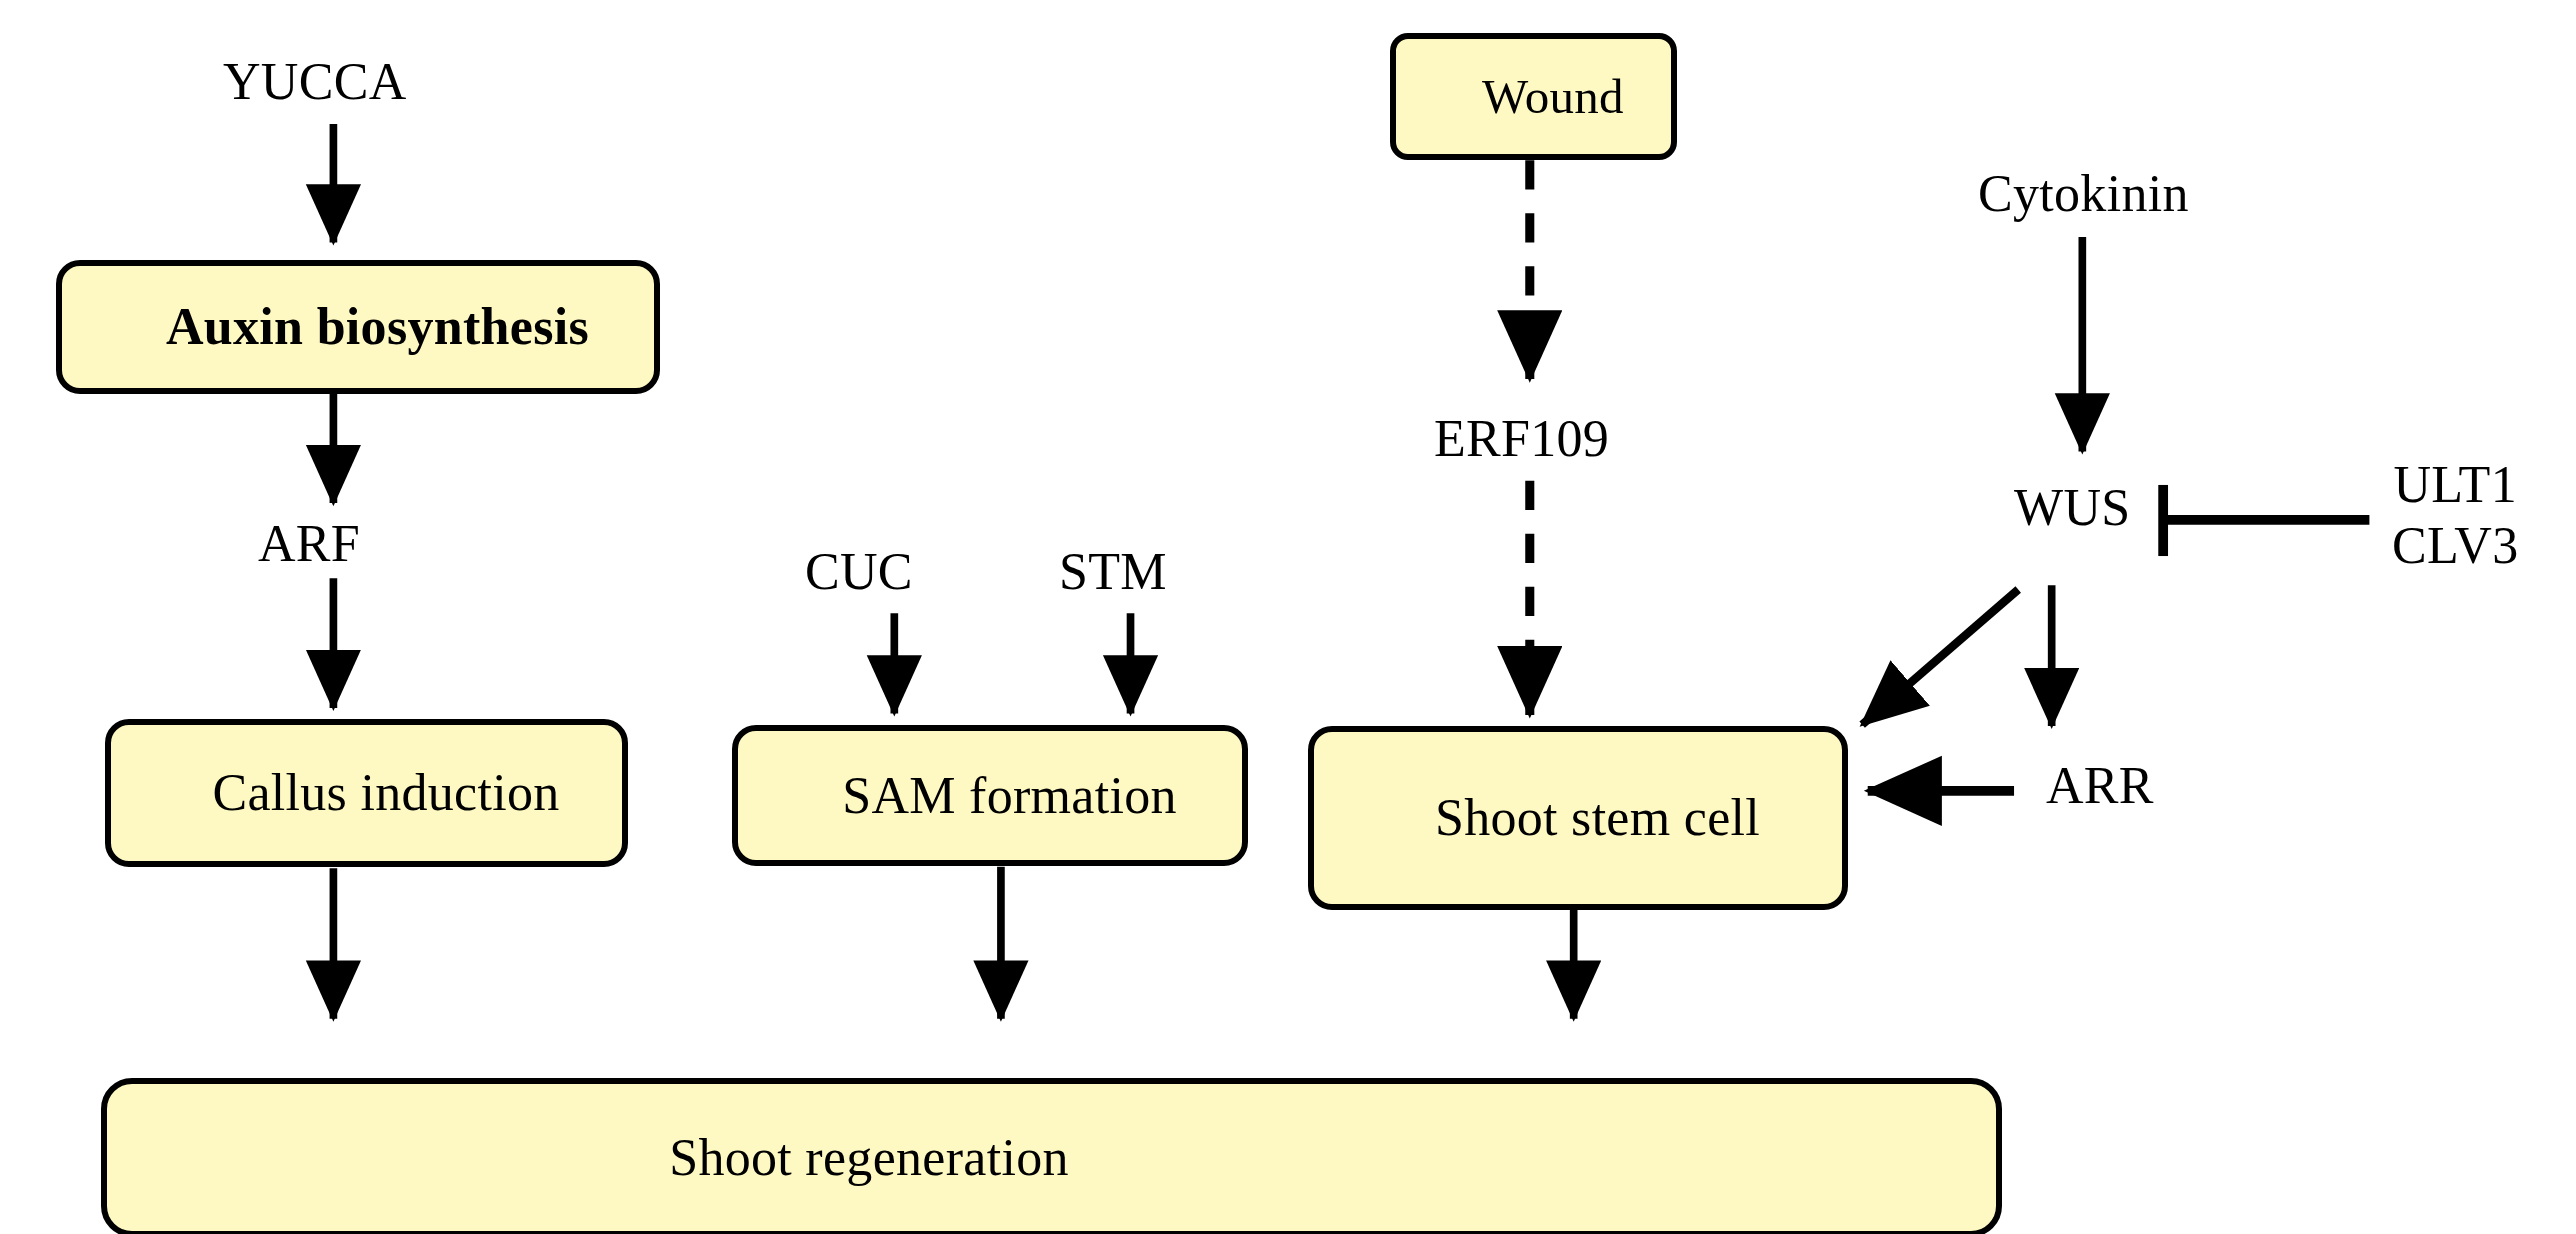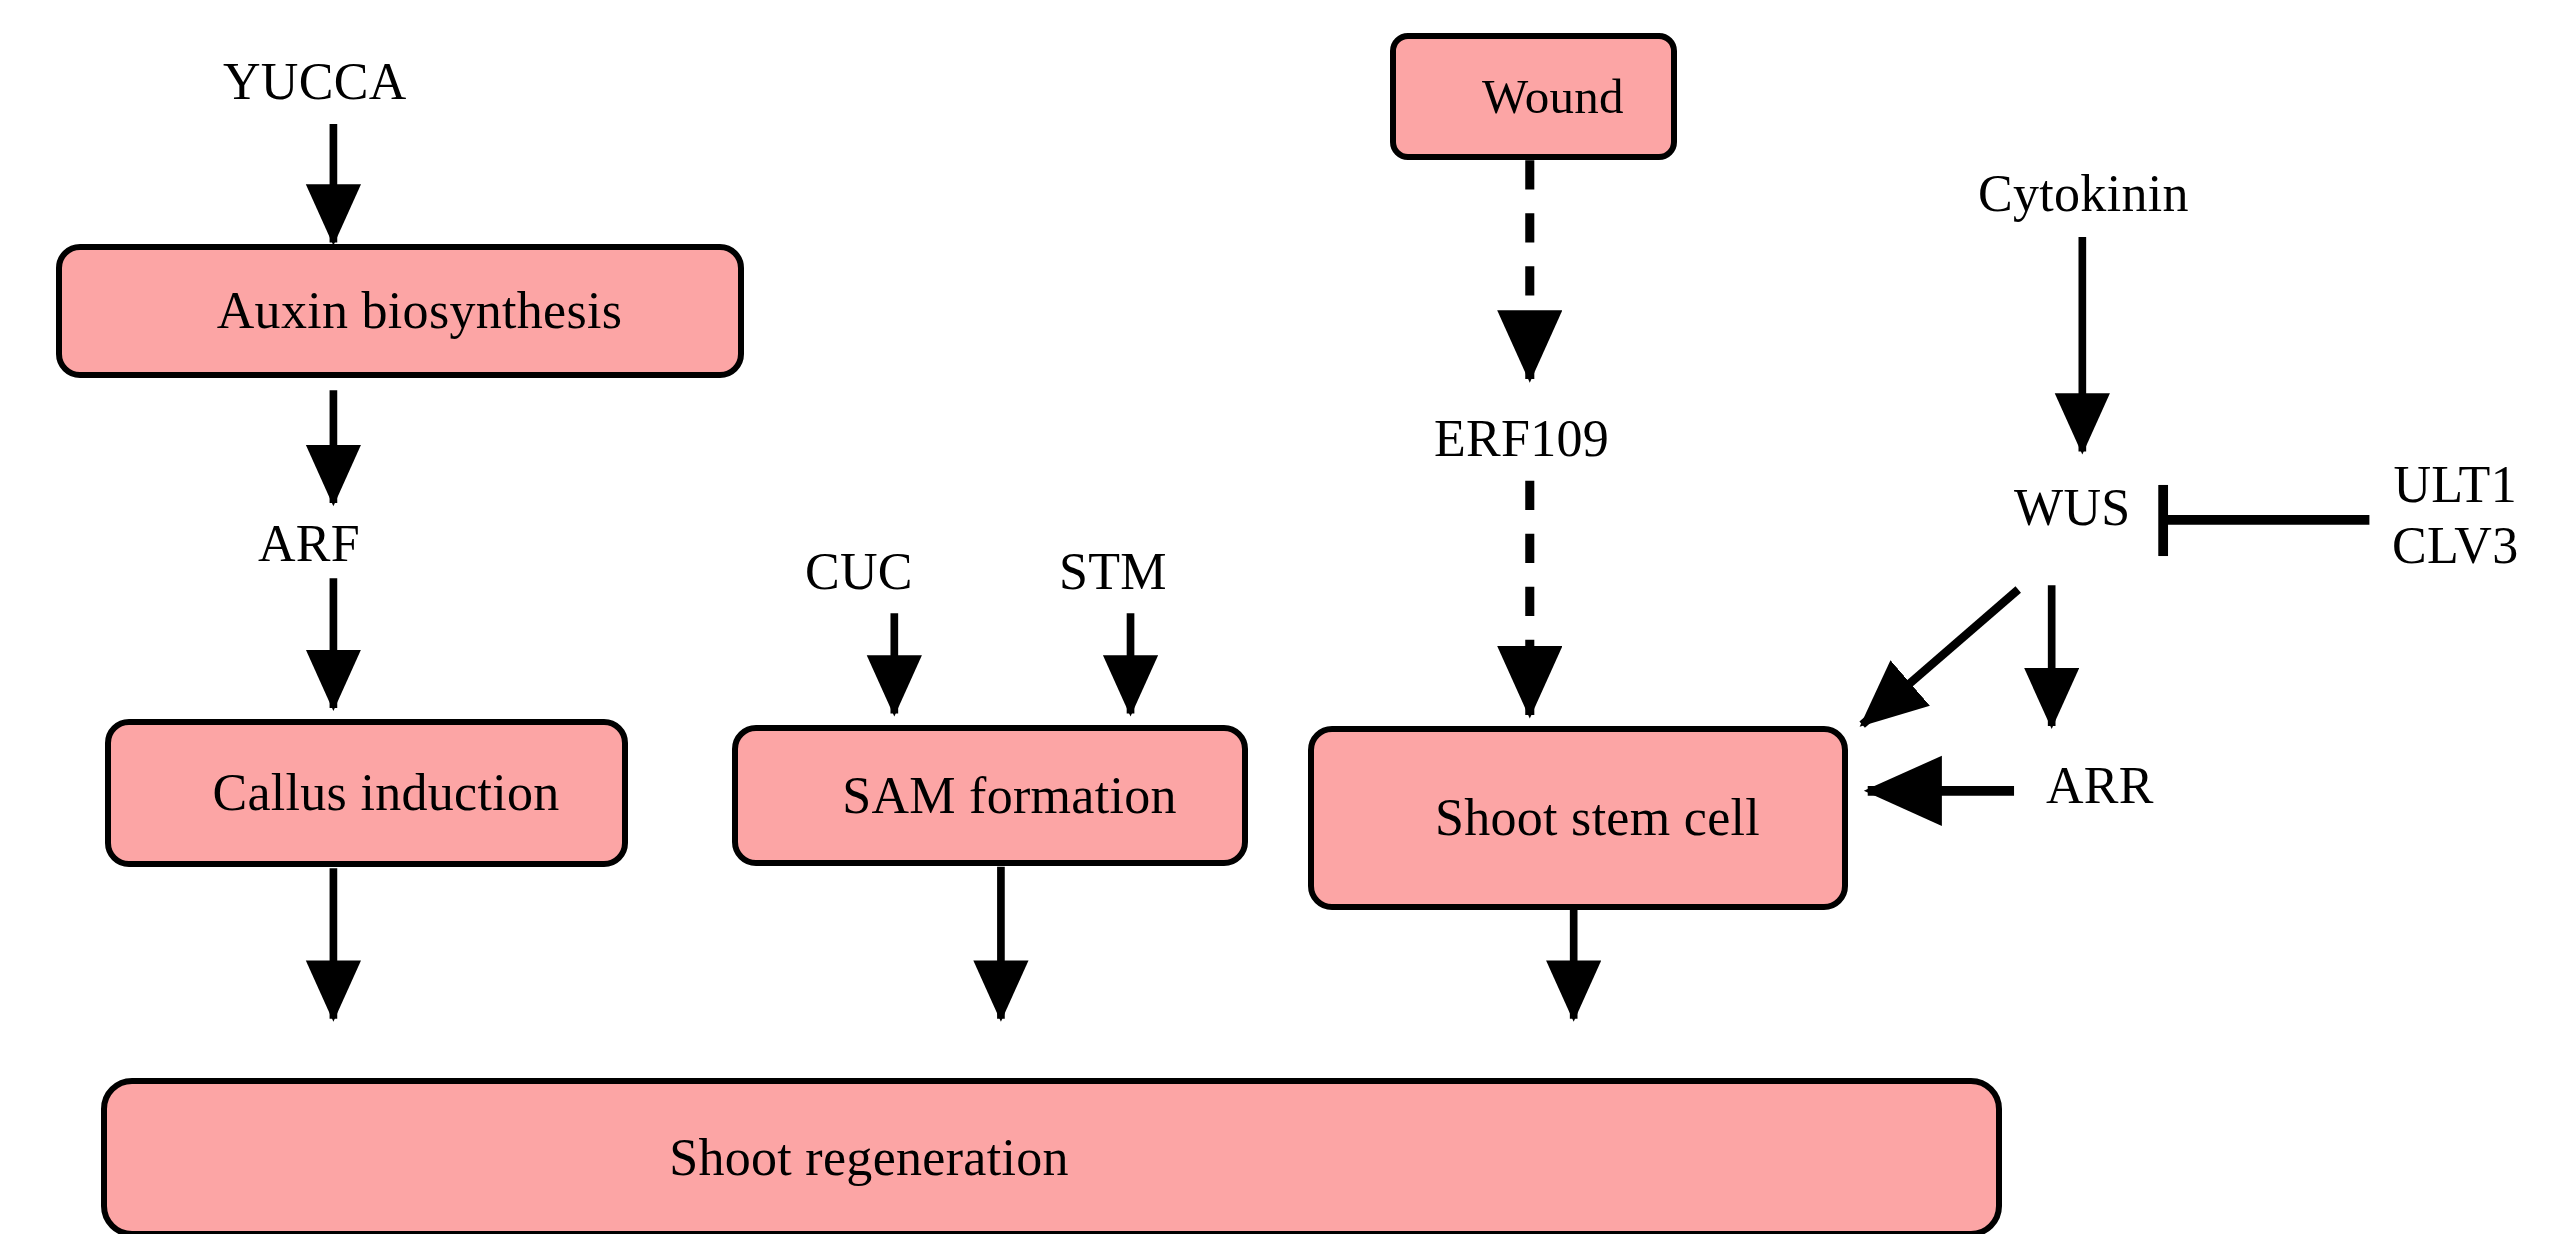--- a/index.html
+++ b/index.html
@@ -26,21 +26,21 @@
     left: 0; top: 0;
     width: 2576px;
     height: 1234px;
     pointer-events: none;
   }
   .node-box {
     position: absolute;
     box-sizing: border-box;
     border: 6.3px solid #000000;
     border-radius: 24px;
-    background: #fca5a5;
+    background: #fef9c3;
     display: flex;
     align-items: center;
     justify-content: center;
     padding-left: 39px;
   }
   .node-box .node-label {
     font-size: 52px;
     line-height: 1;
     white-space: nowrap;
     letter-spacing: 0.3px;
@@ -50,21 +50,21 @@
     font-size: 52px;
     line-height: 1.06;
     white-space: nowrap;
     letter-spacing: 0.3px;
   }
   .free-label.two-line {
     line-height: 1.18;
     text-align: left;
   }
   
-  #box-auxin      { left: 56px;   top: 244px;  width: 688px;  height: 134px; }
+  #box-auxin      { left: 56px;   top: 260px;  width: 604px;  height: 134px; font-weight: bold; }
   #box-callus     { left: 105px;  top: 719px; width: 523px;  height: 148px; }
   #box-sam        { left: 732px; top: 725px; width: 516px;  height: 141px; }
   #box-stemcell   { left: 1308px; top: 726px; width: 540px;  height: 184px; }
   #box-wound      { left: 1390px; top: 33px;   width: 287px;  height: 127px; border-radius: 18px; }
   #box-shootregen { left: 101px;  top: 1030px; width: 1901px; height: 159px; border-radius: 31px; margin-top: 48px; }
   #box-wound .node-label { font-size: 49px; }
 
   #lbl-yucca      { left: 223px;  top: 54px; }
   #lbl-arf        { left: 258px;  top: 516px; }
   #lbl-cuc        { left: 805px; top: 544px; }

